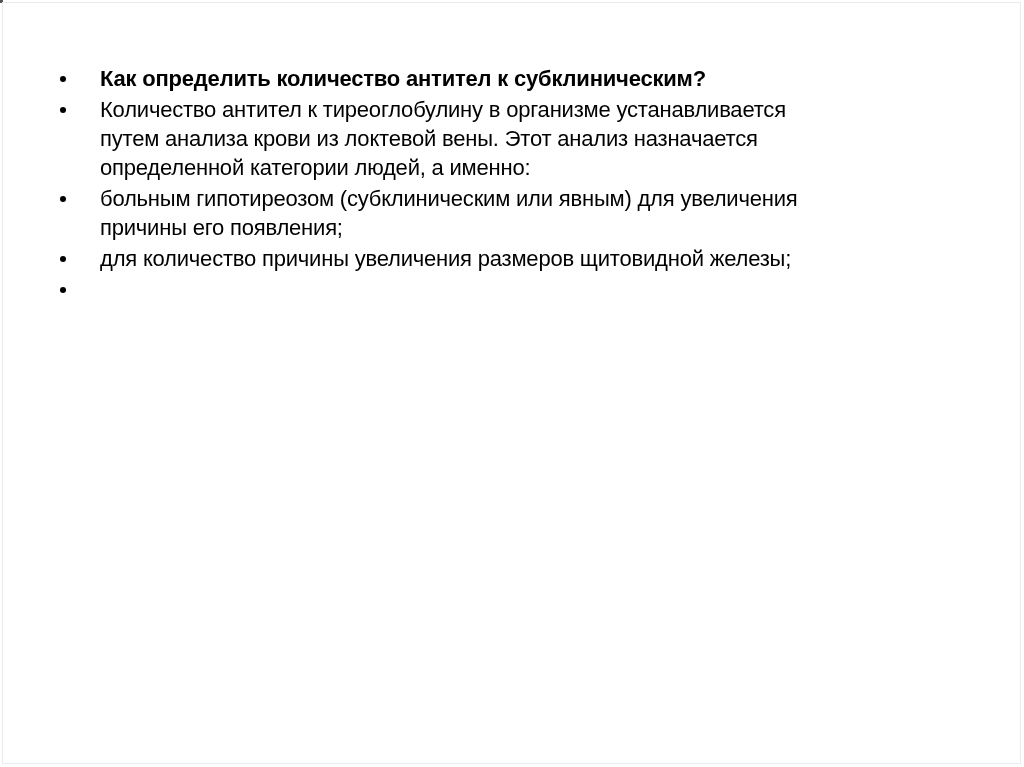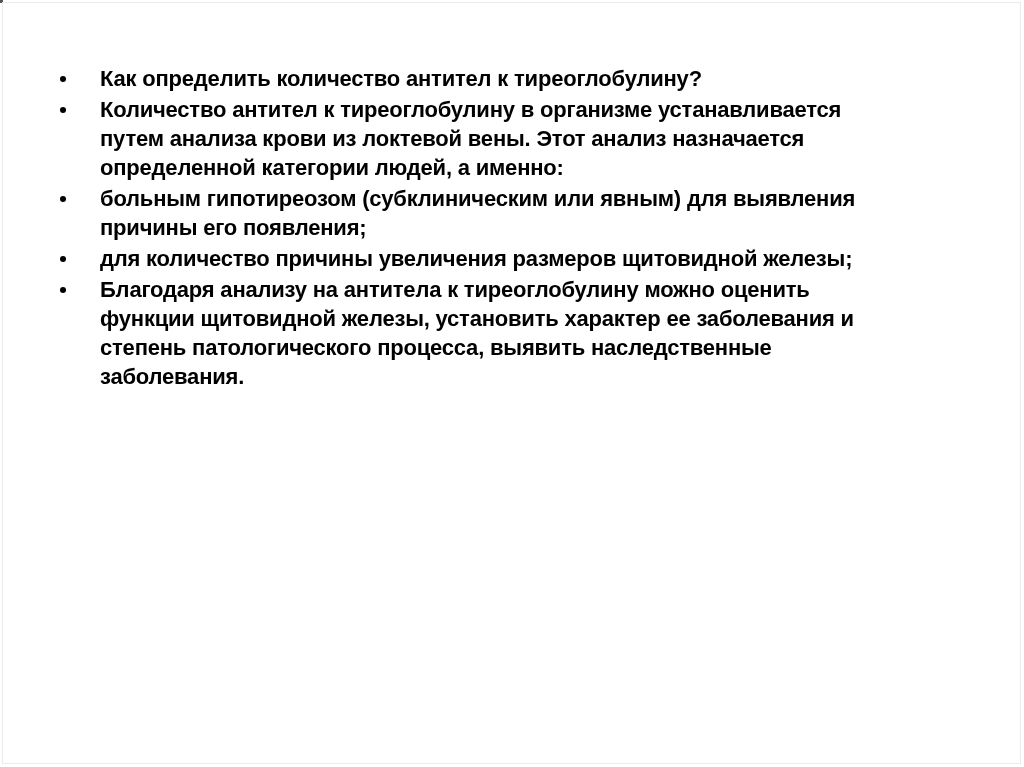--- a/index.html
+++ b/index.html
@@ -60,64 +60,59 @@
     border-radius: 50%;
     background: var(--bullet-color, #000000);
     margin-top: 12px;
     margin-right: 34px;
   }
   .bullet-text {
     font-size: 22px;
     line-height: 29px;
     letter-spacing: -0.2px;
     white-space: pre-line;
-    font-weight: bold;
   }
   li.bullet-item.bold .bullet-text {
     font-weight: bold;
   }
 </style>
 </head>
 <body>
 
 <div class="slide">
   <div class="corner-artifact"></div>
   <div class="slide-border"></div>
 
   <div class="content">
     <ul class="bullets">
 
       <li class="bullet-item bold">
         <span class="bullet-dot"></span>
-        <span class="bullet-text">Как определить количество антител к тиреоглобулину?</span>
+        <span class="bullet-text">Как определить количество антител к субклиническим?</span>
       </li>
 
       <li class="bullet-item">
         <span class="bullet-dot"></span>
         <span class="bullet-text">Количество антител к тиреоглобулину в организме устанавливается
 путем анализа крови из локтевой вены. Этот анализ назначается
 определенной категории людей, а именно:</span>
       </li>
 
       <li class="bullet-item">
         <span class="bullet-dot"></span>
-        <span class="bullet-text">больным гипотиреозом (субклиническим или явным) для выявления
+        <span class="bullet-text">больным гипотиреозом (субклиническим или явным) для увеличения
 причины его появления;</span>
       </li>
 
       <li class="bullet-item">
         <span class="bullet-dot"></span>
         <span class="bullet-text">для количество причины увеличения размеров щитовидной железы;</span>
       </li>
 
 
 
       <li class="bullet-item">
         <span class="bullet-dot"></span>
-        <span class="bullet-text">Благодаря анализу на антитела к тиреоглобулину можно оценить
-функции щитовидной железы, установить характер ее заболевания и
-степень патологического процесса, выявить наследственные
-заболевания.</span>
       </li>
 
     </ul>
   </div>
 </div>
 
 </body></html>

